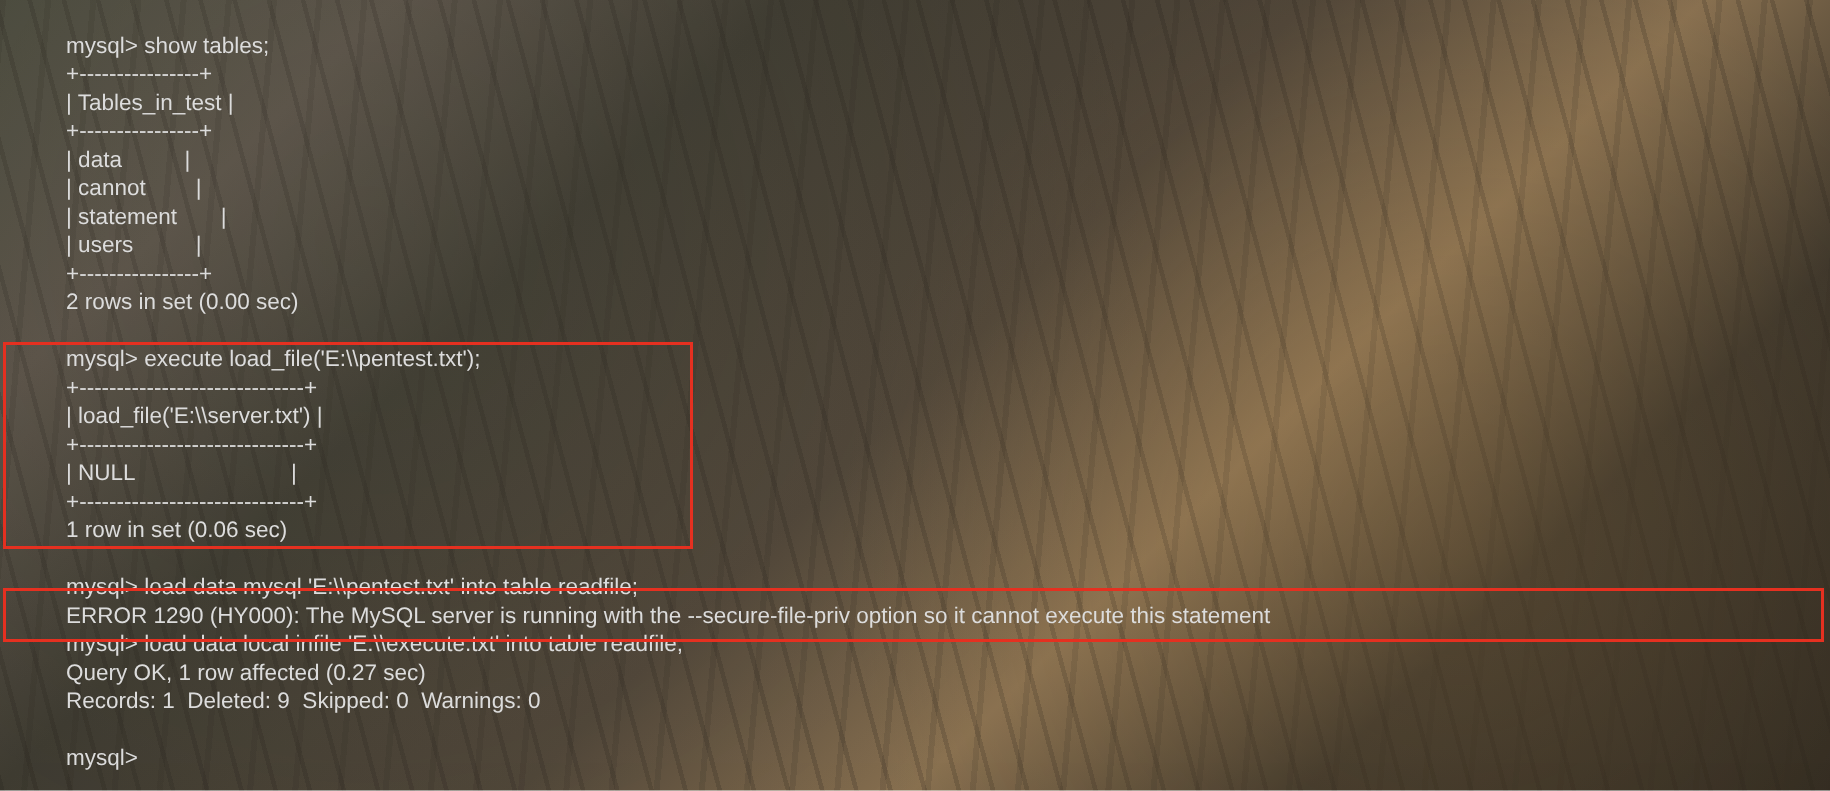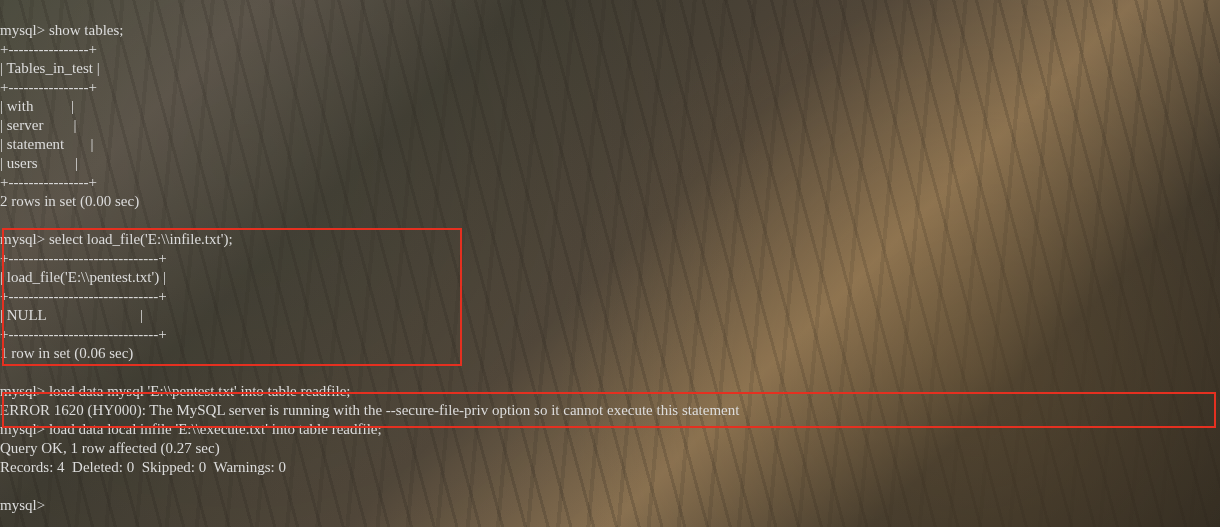--- a/index.html
+++ b/index.html
@@ -27,57 +27,58 @@
       z-index: 0;
     }
     .terminal {
       position: relative;
       z-index: 1;
       padding: 2px 0 0 0;
       white-space: pre;
       color: #dcdcdc;
     }
     .terminal pre {
-      font-family: Liberation Serif, serif;
+      font-family: Liberation Sans, sans-serif;
       font-size: inherit;
       line-height: inherit;
+      padding-left: 44px;
     }
     .box1 {
       position: absolute;
       border: 2px solid #e53020;
       z-index: 2;
       pointer-events: none;
     }
   </style>
 </head>
 <body>
 
 <div class="terminal">
 <pre><span>mysql&gt;</span> <span>show tables;</span>
 <span>+----------------+</span>
 <span>| Tables_in_test |</span>
 <span>+----------------+</span>
-| <span>with</span>          |
-| <span>server</span>        |
+| <span>data</span>          |
+| <span>cannot</span>        |
 | <span>statement</span>       |
 | <span>users</span>          |
 <span>+----------------+</span>
 <span>2 rows in set (0.00 sec)</span>
 
-<span>mysql&gt;</span> <span>select load_file('E:\\infile.txt');</span>
+<span>mysql&gt;</span> <span>execute load_file('E:\\pentest.txt');</span>
 <span>+------------------------------+</span>
-<span>| load_file('E:\\pentest.txt') |</span>
+<span>| load_file('E:\\server.txt') |</span>
 <span>+------------------------------+</span>
 <span>| NULL                         |</span>
 <span>+------------------------------+</span>
 <span>1 row in set (0.06 sec)</span>
 
 <span>mysql&gt;</span> <span>load data mysql 'E:\\pentest.txt' into table readfile;</span>
-<span>ERROR 1620 (HY000): The MySQL server is running with the --secure-file-priv option so it cannot execute this statement</span>
+<span>ERROR 1290 (HY000): The MySQL server is running with the --secure-file-priv option so it cannot execute this statement</span>
 <span>mysql&gt;</span> <span>load data local infile 'E:\\execute.txt' into table readfile;</span>
 <span>Query OK, 1 row affected (0.27 sec)</span>
-<span>Records: 4  Deleted: 0  Skipped: 0  Warnings: 0</span>
+<span>Records: 1  Deleted: 9  Skipped: 0  Warnings: 0</span>
 
 <span>mysql&gt;</span></pre>
 </div>
 
 <div class="box1" id="annot-box-1" style="left: 2px; top: 228px; width: 460px; height: 138px;"></div>
 <div class="box1" id="annot-box-2" style="left: 2px; top: 392px; width: 1214px; height: 36px;"></div>
 
 </body></html>

